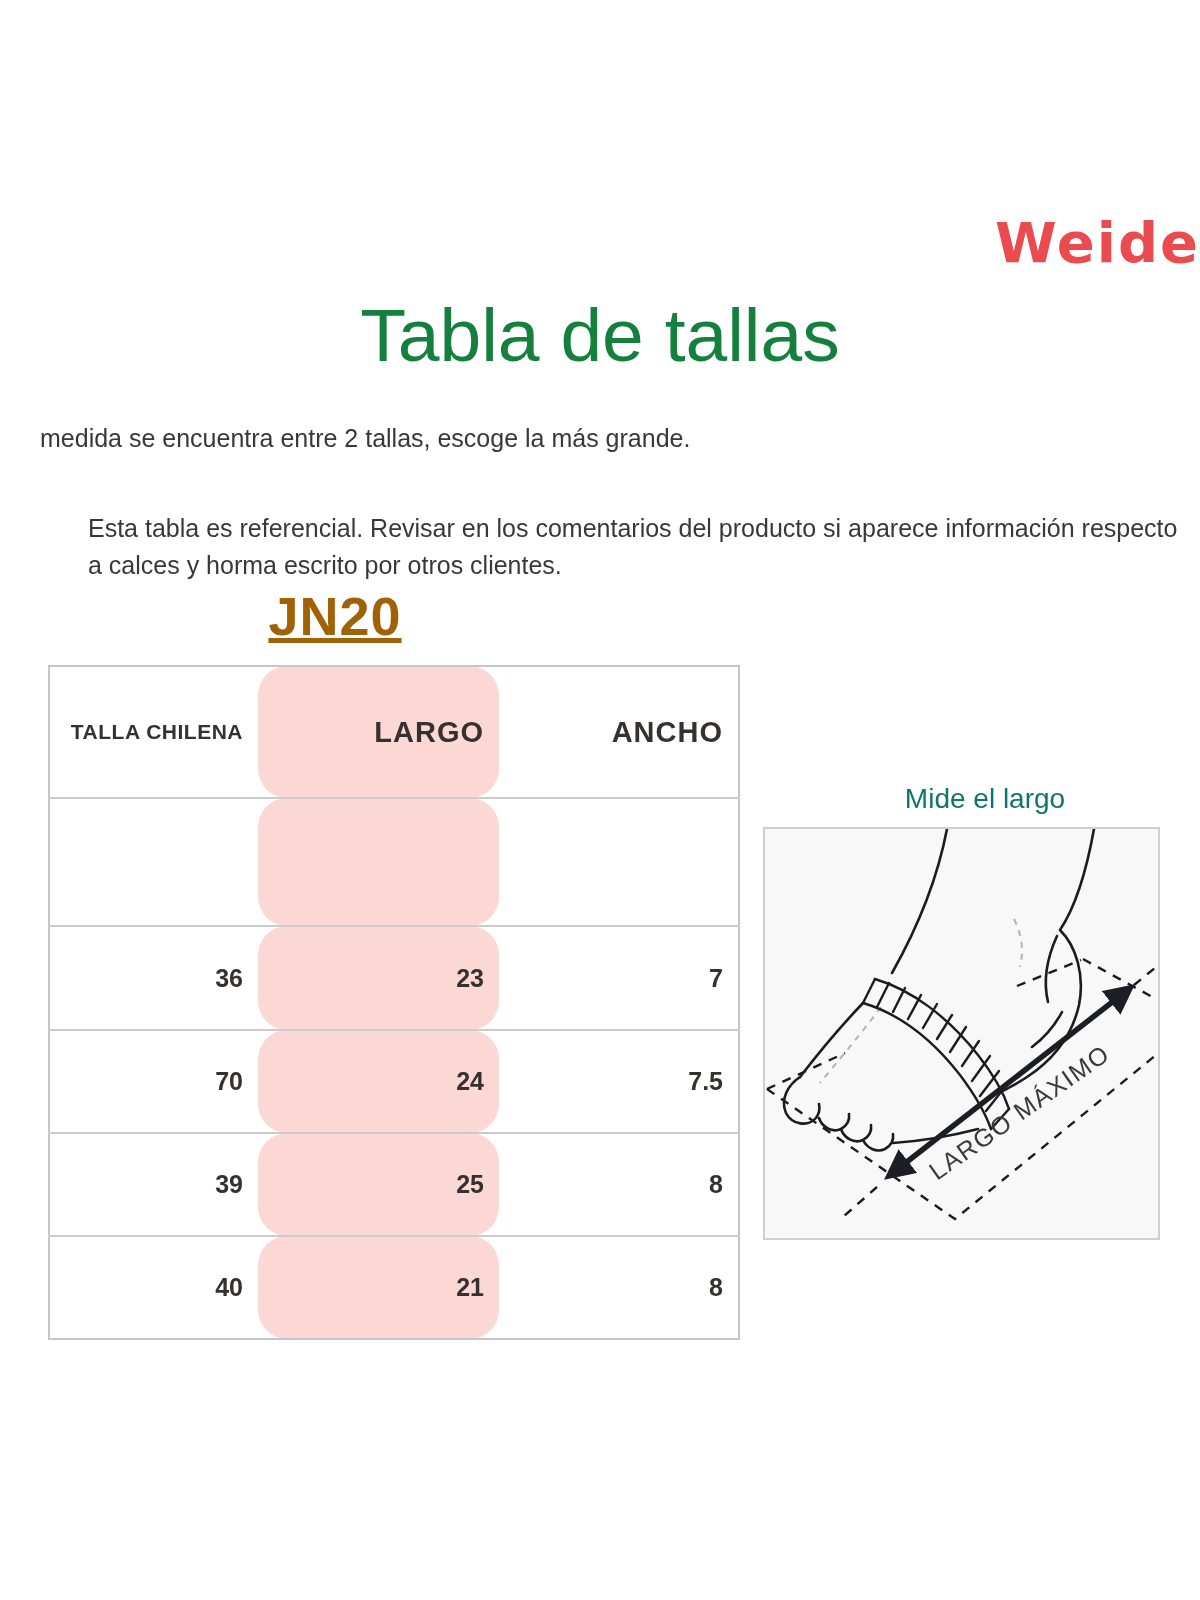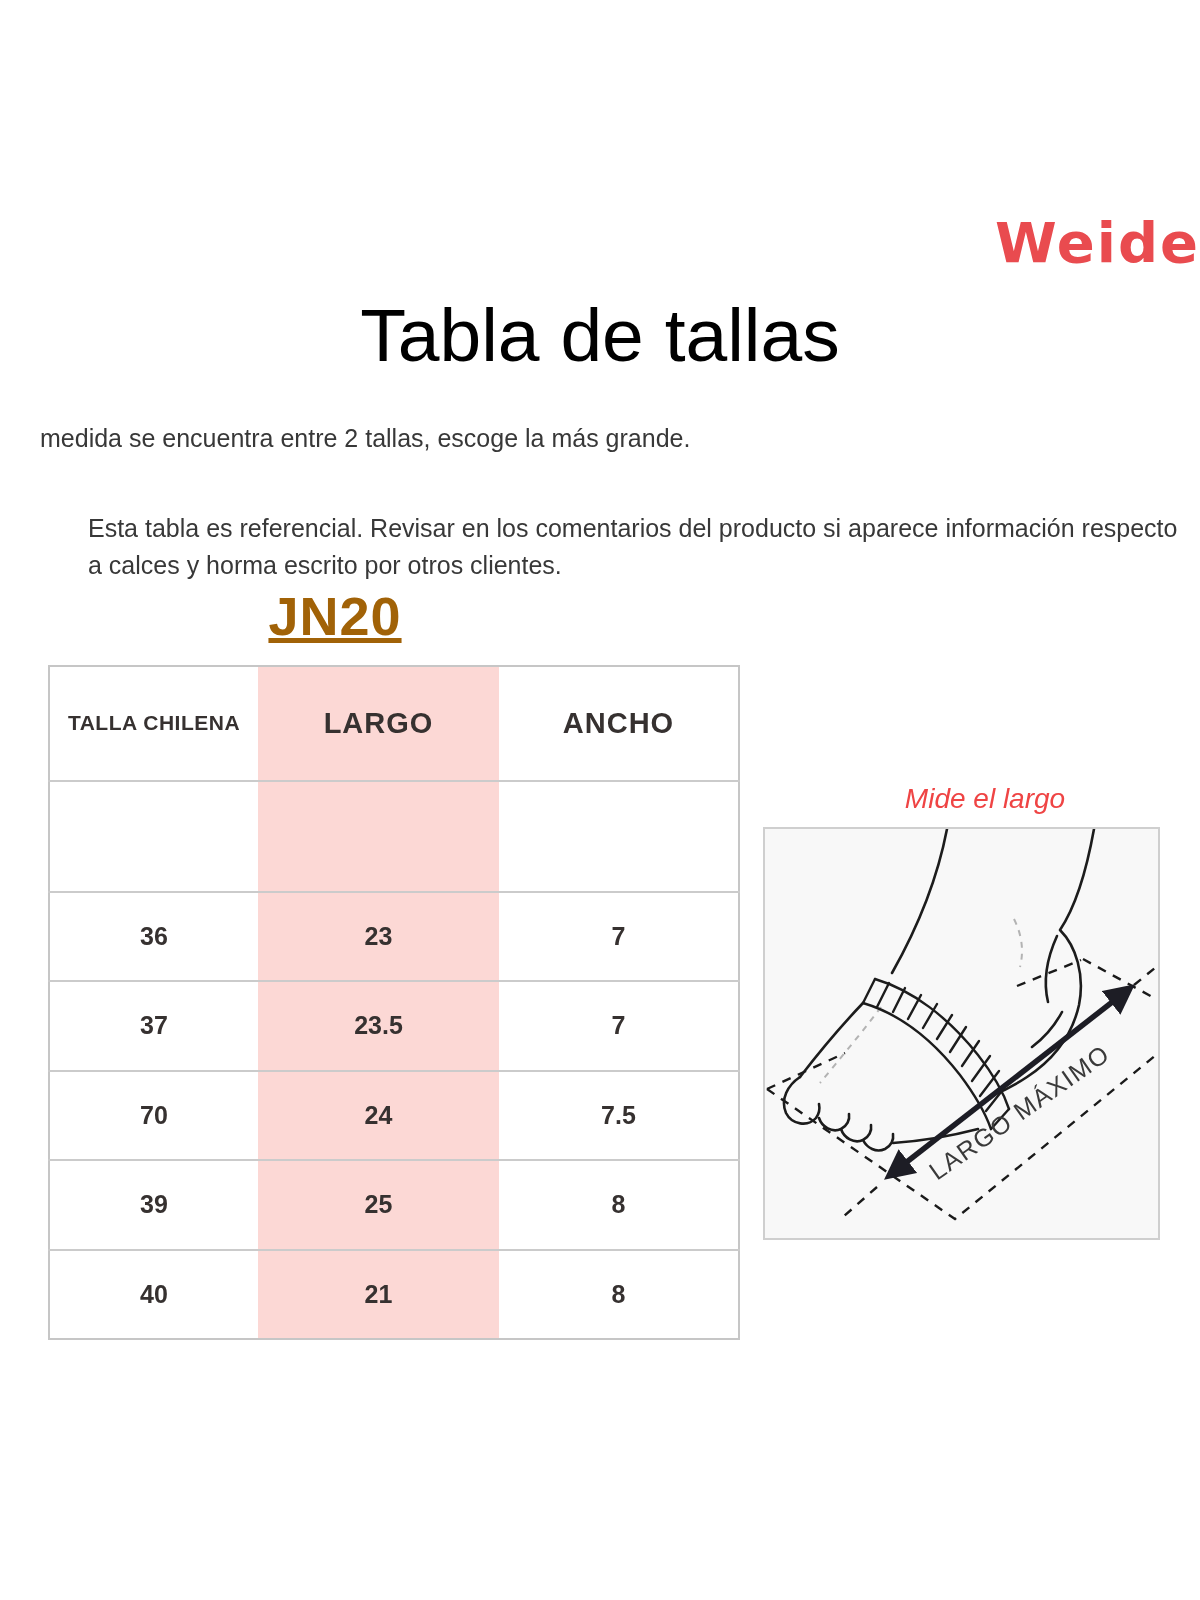--- a/index.html
+++ b/index.html
@@ -7,53 +7,53 @@
     position:relative;width:1200px;height:1600px;background:#ffffff;overflow:hidden;
     font-family:"Liberation Sans",sans-serif;color:#3a3a3a;
   }
   .brand-logo{
     position:absolute;top:210px;left:0;width:1200px;text-align:right;
     font-family:"DejaVu Sans",sans-serif;font-weight:700;font-size:56px;
     color:var(--brand-red,#e94b4f);letter-spacing:2px;
   }
   .page-title{
     position:absolute;top:292px;left:0;width:1200px;text-align:center;
-    font-size:75px;font-weight:400;color:#000000;margin:0;
+    font-size:75px;font-weight:400;color:#15803d;margin:0;
   }
   .intro{position:absolute;left:40px;width:1140px;font-size:25px;line-height:37px;color:#383838;}
   .intro .line{white-space:nowrap;}
   .intro-1{top:420px;}
   .intro-2{top:510px;margin-left:48px;}
   .model-code{
     position:absolute;left:335px;top:585px;transform:translateX(-50%);
     font-size:54px;font-weight:700;color:#a16207;letter-spacing:1px;text-decoration:underline;
   }
   table.size-table{
     position:absolute;left:48px;top:665px;width:690px;height:675px;
     border-collapse:collapse;table-layout:fixed;
     border:2px solid #c6c6c6;
   }
   .size-table td,.size-table th{
-    text-align:center;vertical-align:middle;padding:0;
-    font-weight:700;color:#363130;
+    text-align:right;vertical-align:middle;padding:15px;
+    font-weight:700;color:#363130;border-radius:29px;
   }
   .size-table tr + tr th,.size-table tr + tr td{border-top:2px solid #cbcbcb;}
   .col-talla{width:209px;}
   .col-largo{width:241px;}
   .col-ancho{width:240px;}
   .pink{background:var(--pink,#fcd8d5);}
   .th-small{font-size:21px;letter-spacing:0.5px;}
   .th-big{font-size:29px;letter-spacing:1px;}
   .cell-num{font-size:25px;}
   .row-header{height:100px;}
   .row-spacer{height:97px;}
   .row-data{height:78px;margin-top:48px;}
   .measure-title{
     position:absolute;left:985px;top:783px;transform:translateX(-50%);
-    font-size:28px;color:#ef4444;white-space:nowrap;font-style:italic;
+    font-size:28px;color:#0f766e;white-space:nowrap;
   }
   .illus-box{
     position:absolute;left:763px;top:827px;width:397px;height:413px;
     box-sizing:border-box;background:#f8f8f8;border:2px solid #cfcfcf;
   }
   .illus-box svg{display:block;width:100%;height:100%;}
 </style>
 </head>
 <body>
 
@@ -87,25 +87,20 @@
         <th class="th-big">ANCHO</th>
       </tr>
       <tr class="row-spacer">
         <td></td>
           <td class="pink"></td>
           <td></td>
       </tr>
       <tr class="row-data">
         <td class="cell-num">36</td>
         <td class="cell-num pink">23</td>
-        <td class="cell-num">7</td>
-      </tr>
-      <tr class="row-data">
-        <td class="cell-num">37</td>
-        <td class="cell-num pink">23.5</td>
         <td class="cell-num">7</td>
       </tr>
       <tr class="row-data">
         <td class="cell-num">70</td>
         <td class="cell-num pink">24</td>
         <td class="cell-num">7.5</td>
       </tr>
       <tr class="row-data">
         <td class="cell-num">39</td>
         <td class="cell-num pink">25</td>

